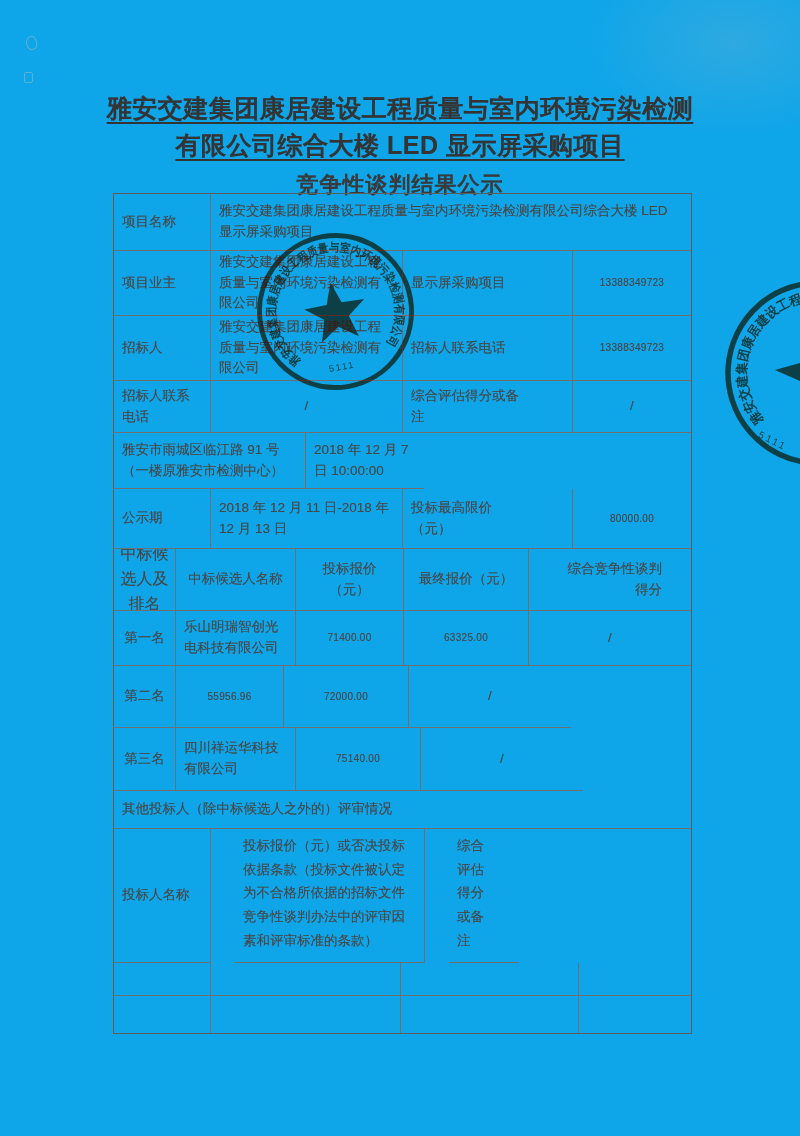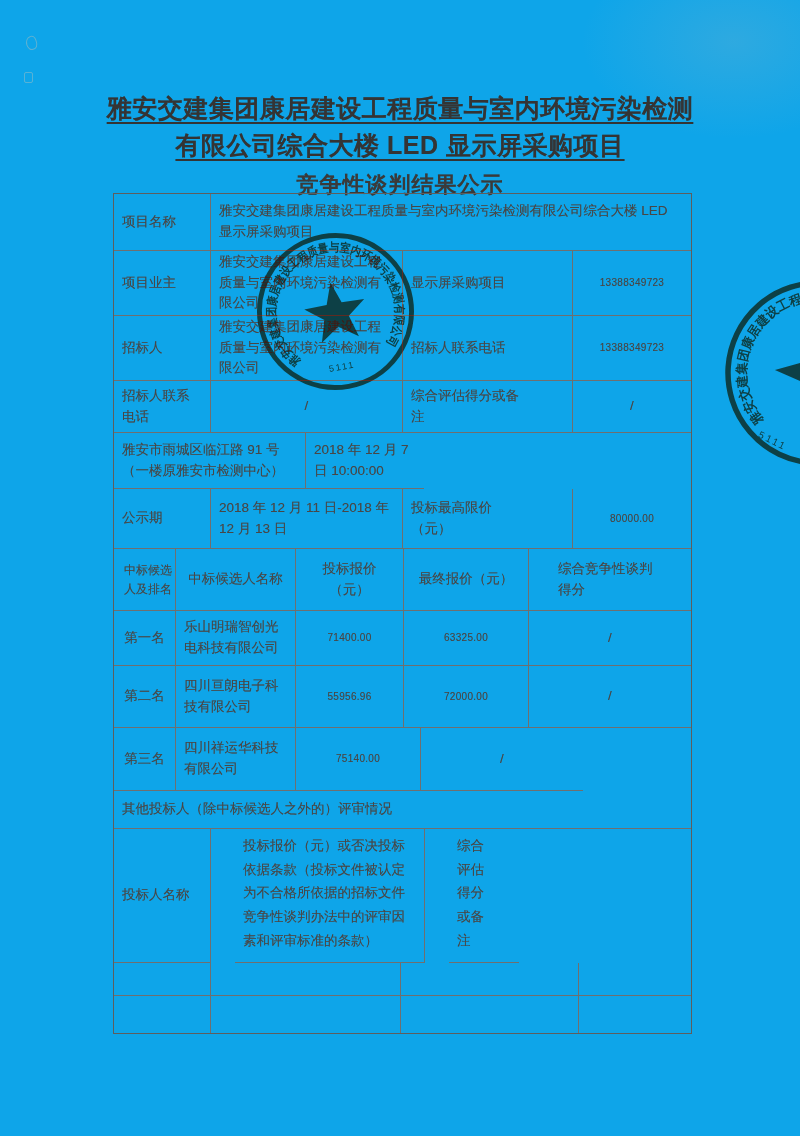--- a/index.html
+++ b/index.html
@@ -63,23 +63,23 @@
     overflow:hidden;
   }
   .c.last{border-right:none;}
   .r.rlast .c{border-bottom:none;}
   .lab{justify-content:flex-start;}
   .ctr{justify-content:center;text-align:center;}
   .top{align-items:flex-start;}
   .lh{line-height:1.75;margin-left:24px;}
   .num{font-size:10px;letter-spacing:.3px;}
   .padr{padding-right:48px;}
-  .w104{display:inline-block;width:104px;text-align:left;}
+  .w104{display:inline-block;width:104px;text-align:right;}
   .w30{display:inline-block;width:30px;text-align:left;}
-  .fs13{font-size:12px;padding:4px 3px;text-align:right;}
+  .fs13{font-size:16px;padding:4px 3px;}
   
   .stamp{position:absolute;mix-blend-mode:multiply;opacity:.86;}
   .stamp1{left:248px;top:224px;transform:rotate(-10deg);}
   .stamp2{left:718px;top:273px;transform:rotate(4deg);}
 </style>
 </head>
 <body>
 
 <div class="sheet">
   <div class="smudge"></div>
@@ -138,21 +138,20 @@
     </div>
     <div class="r" style="height:55px">
       <div class="c ctr" style="width:62px">第一名</div>
       <div class="c lab" style="width:120px">乐山明瑞智创光电科技有限公司</div>
       <div class="c ctr num" style="width:108px">71400.00</div>
       <div class="c ctr num" style="width:125px">63325.00</div>
       <div class="c ctr last" style="width:162px">/</div>
     </div>
     <div class="r" style="height:62px">
       <div class="c ctr" style="width:62px">第二名</div>
-      <div class="c lab" style="width:120px">四川亘朗电子科技有限公司</div>
       <div class="c ctr num" style="width:108px">55956.96</div>
       <div class="c ctr num" style="width:125px">72000.00</div>
       <div class="c ctr last" style="width:162px">/</div>
     </div>
     <div class="r" style="height:63px">
       <div class="c ctr" style="width:62px">第三名</div>
       <div class="c lab" style="width:120px">四川祥运华科技有限公司</div>
       <div class="c ctr num" style="width:125px">75140.00</div>
       <div class="c ctr last" style="width:162px">/</div>
     </div>

